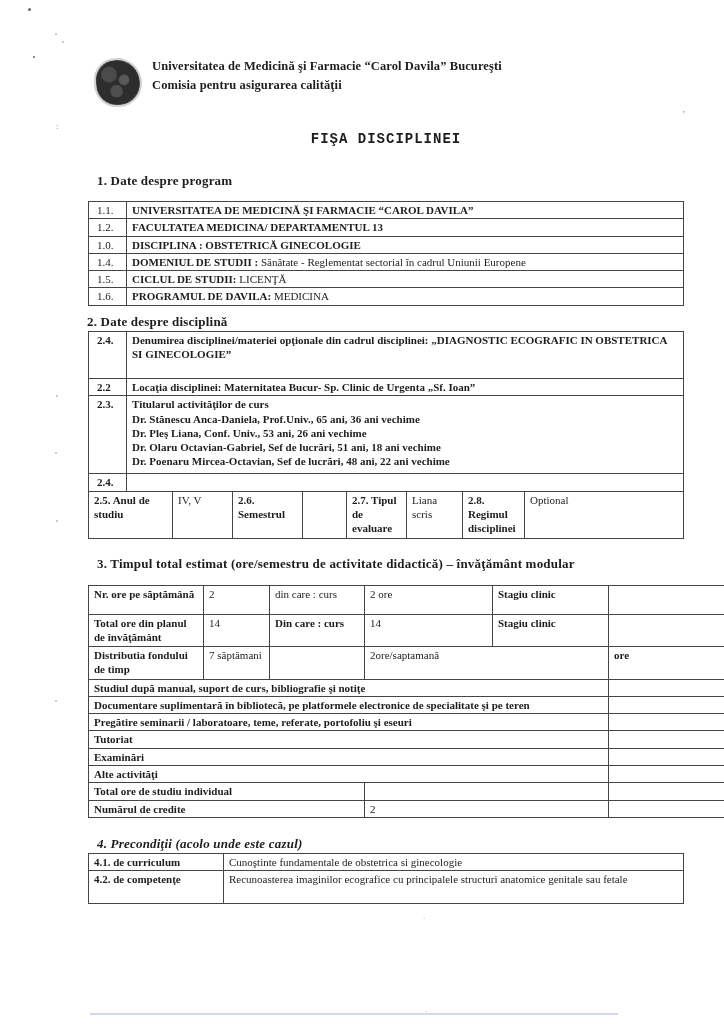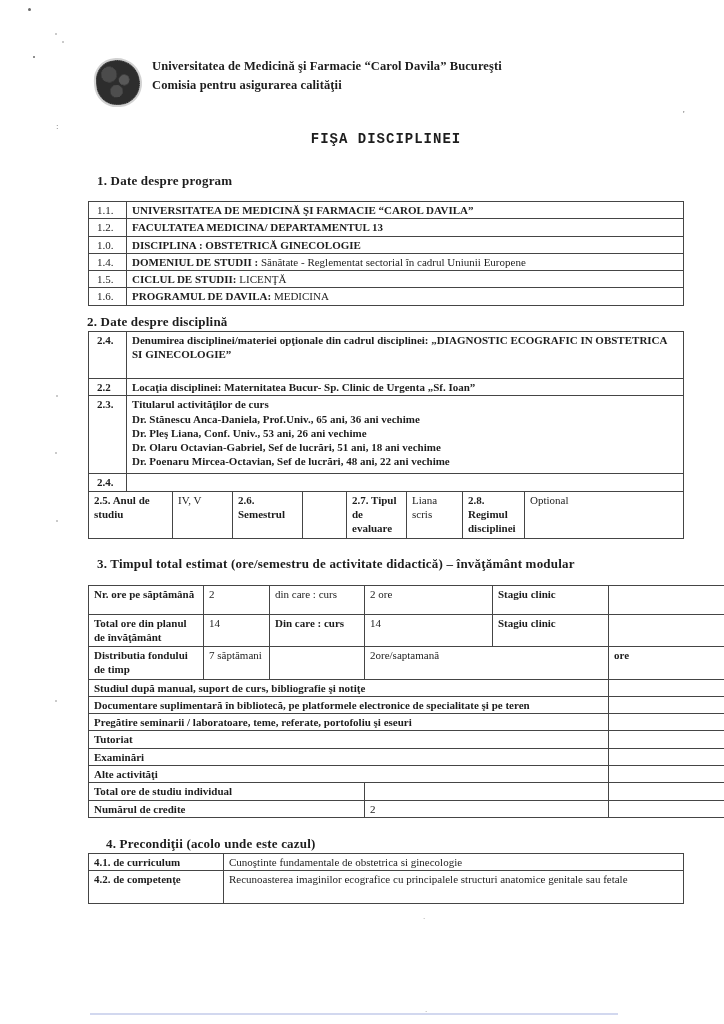--- a/index.html
+++ b/index.html
@@ -234,21 +234,21 @@
       <td></td>
     </tr>
     <tr class="rf">
       <td colspan="3" class="b">Numărul de credite</td>
       <td colspan="2">2</td>
       <td></td>
     </tr>
   </tbody>
     </table>
 
-  <div class="sec-heading" style="left:106px;top:836px;">4.  Precondiţii (acolo unde este cazul)</div>
+  <div class="sec-heading" style="left:97px;top:836px;font-style:italic;">4.  Precondiţii (acolo unde este cazul)</div>
   <table class="t4" style="left:88px;top:853px;width:596px;">
     <colgroup>
         <col style="width:135px">
         <col>
       </colgroup>
     <tbody>
         <tr class="r1">
       <td class="b">4.1.  de curriculum</td>
       <td>Cunoştinte fundamentale de obstetrica si ginecologie</td>
     </tr>

